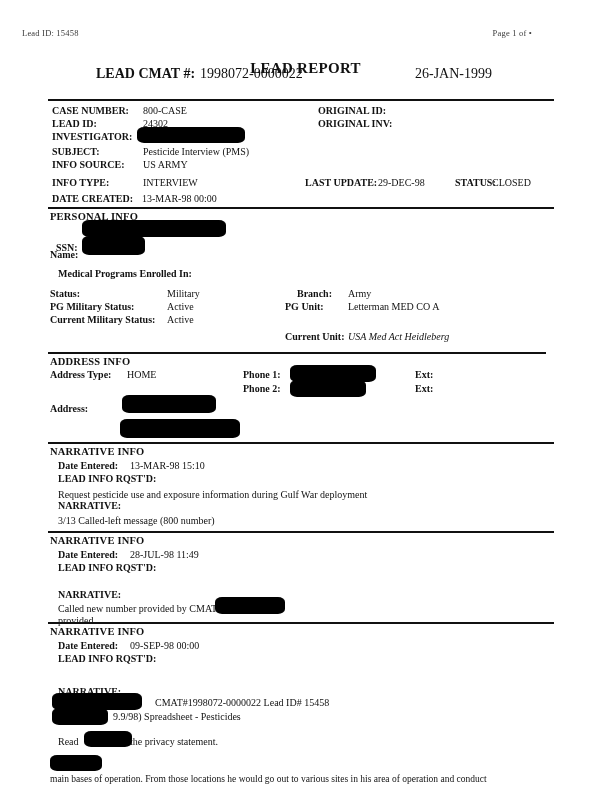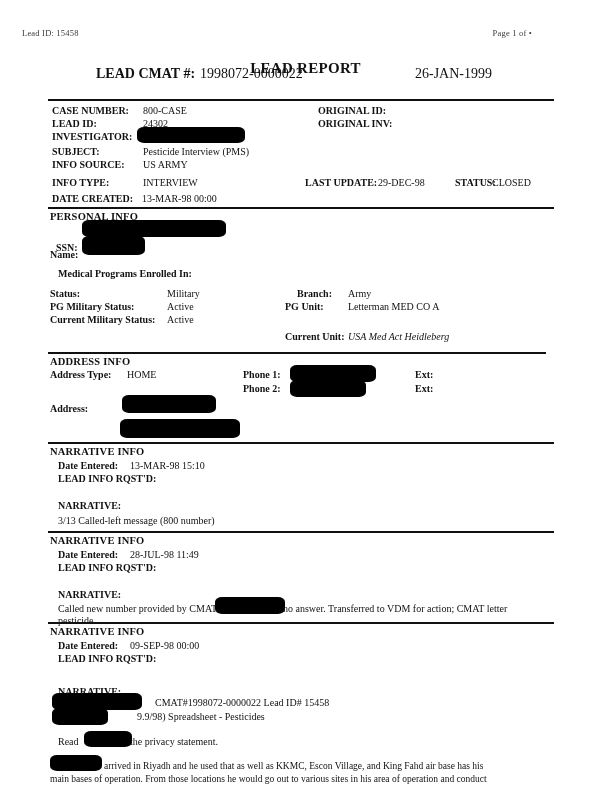--- a/index.html
+++ b/index.html
@@ -190,50 +190,49 @@
   <div class="t b" style="left:50px; top:403px;">Address:</div>
   <div class="redact" style="left:122px; top:395px; width:94px; height:18px;"></div>
   <div class="redact" style="left:120px; top:419px; width:120px; height:19px;"></div>
 
   <div class="rule" style="top:442px;"></div>
 
   <div class="t hd" style="left:50px; top:446px;">NARRATIVE INFO</div>
   <div class="t b" style="left:58px; top:460px;">Date Entered:</div>
   <div class="t" style="left:130px; top:460px;text-align:center;">13-MAR-98 15:10</div>
   <div class="t b" style="left:58px; top:473px;">LEAD INFO RQST'D:</div>
+  <div class="t" style="left:58px; top:489px;">Request pesticide use and exposure information during Gulf War deployment</div>
   <div class="t b" style="left:58px; top:500px;">NARRATIVE:</div>
   <div class="t" style="left:58px; top:515px;">3/13 Called-left message (800 number)</div>
 
   <div class="rule" style="top:531px;"></div>
 
   <div class="t hd" style="left:50px; top:535px;">NARRATIVE INFO</div>
   <div class="t b" style="left:58px; top:549px;">Date Entered:</div>
   <div class="t" style="left:130px; top:549px;">28-JUL-98 11:49</div>
   <div class="t b" style="left:58px; top:562px;">LEAD INFO RQST'D:</div>
   <div class="t b" style="left:58px; top:589px;">NARRATIVE:</div>
   <div class="t" style="left:58px; top:603px;">Called new number provided by CMAT</div>
   <div class="redact" style="left:215px; top:597px; width:70px; height:17px;"></div>
-  <div class="t" style="left:283px; top:603px;">no answer.  Transferred to VDM for action; CMAT letter</div>
-  <div class="t" style="left:58px; top:615px;">pesticide.</div>
+  <div class="t" style="left:58px; top:615px;">provided.</div>
 
   <div class="rule" style="top:622px;"></div>
 
   <div class="t hd" style="left:50px; top:626px;">NARRATIVE INFO</div>
   <div class="t b" style="left:58px; top:640px;">Date Entered:</div>
   <div class="t" style="left:130px; top:640px;">09-SEP-98 00:00</div>
   <div class="t b" style="left:58px; top:653px;">LEAD INFO RQST'D:</div>
 
   <div class="t b" style="left:58px; top:686px;">NARRATIVE:</div>
 
   <div class="t" style="left:155px; top:697px;">CMAT#1998072-0000022     Lead ID# 15458</div>
-  <div class="t" style="left:113px; top:711px;margin-left:24px;">9.9/98) Spreadsheet - Pesticides</div>
+  <div class="t" style="left:113px; top:711px;">9.9/98) Spreadsheet - Pesticides</div>
   <div class="redact" style="left:52px; top:693px; width:90px; height:17px;"></div>
   <div class="redact" style="left:52px; top:708px; width:56px; height:17px;"></div>
 
   <div class="t" style="left:58px; top:736px;">Read</div>
   <div class="redact" style="left:84px; top:731px; width:48px; height:16px;"></div>
   <div class="t" style="left:130px; top:736px;">the privacy statement.</div>
 
   <div class="redact" style="left:50px; top:755px; width:52px; height:16px;"></div>
-  <div class="t sm" style="left:104px; top:760px;">arrived in Riyadh and he used that as well as KKMC, Escon Village, and King Fahd air base has his</div>
   <div class="t sm" style="left:50px; top:773px;">main bases of operation.  From those locations he would go out to various sites in his area of operation and conduct</div>
 
 </div>
 
 </body></html>

